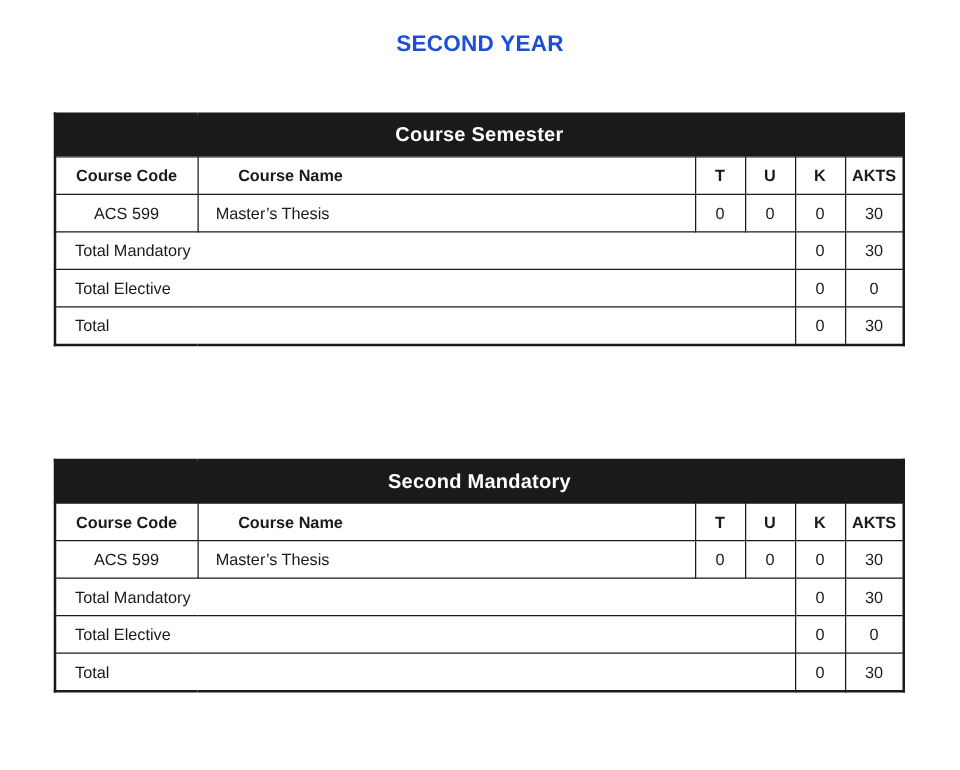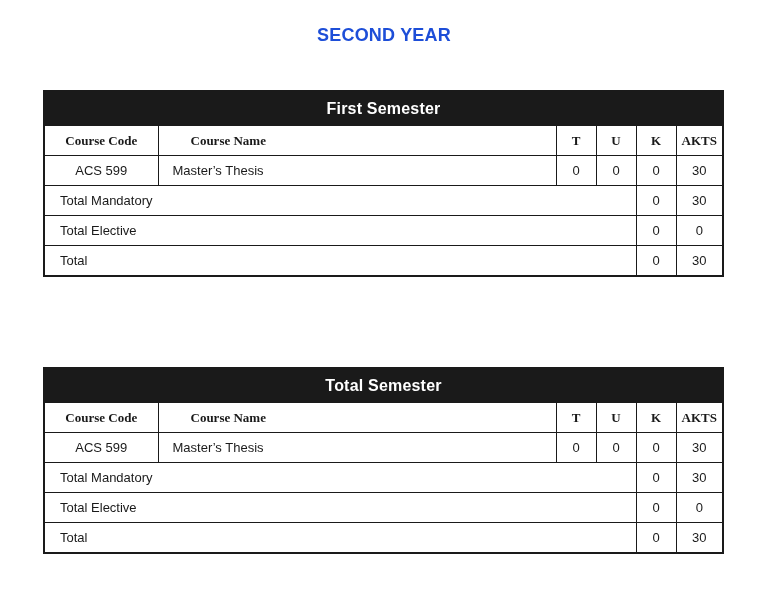--- a/index.html
+++ b/index.html
@@ -54,21 +54,20 @@
     font-weight: bold;
     font-size: 16px;
     text-align: center;
     height: 33px;
     letter-spacing: 0.2px;
   }
   tr.head th {
     height: 29px;
     font-weight: bold;
     text-align: center;
-    font-family: Liberation Serif, serif;
   }
   tr.head th.c-name {
     text-align: left;
     padding-left: 32px;
   }
   tr.crow td {
     height: 29px;
     text-align: center;
     margin-left: 44px;
   }
@@ -97,21 +96,21 @@
       <colgroup>
         <col style="width:114px">
         <col style="width:398px">
         <col style="width:40px">
         <col style="width:40px">
         <col style="width:40px">
         <col style="width:47px">
       </colgroup>
       <tbody>
         <tr class="bar">
-          <td colspan="6">First Semester</td>
+          <td colspan="6">Course Semester</td>
         </tr>
         <tr class="head">
           <th class="c-code">Course Code</th>
           <th class="c-name">Course Name</th>
           <th>T</th>
           <th>U</th>
           <th>K</th>
           <th>AKTS</th>
         </tr>
         <tr class="crow">
@@ -146,21 +145,21 @@
       <colgroup>
         <col style="width:114px">
         <col style="width:398px">
         <col style="width:40px">
         <col style="width:40px">
         <col style="width:40px">
         <col style="width:47px">
       </colgroup>
       <tbody>
         <tr class="bar">
-          <td colspan="6">Total Semester</td>
+          <td colspan="6">Second Mandatory</td>
         </tr>
         <tr class="head">
           <th class="c-code">Course Code</th>
           <th class="c-name">Course Name</th>
           <th>T</th>
           <th>U</th>
           <th>K</th>
           <th>AKTS</th>
         </tr>
         <tr class="crow">

